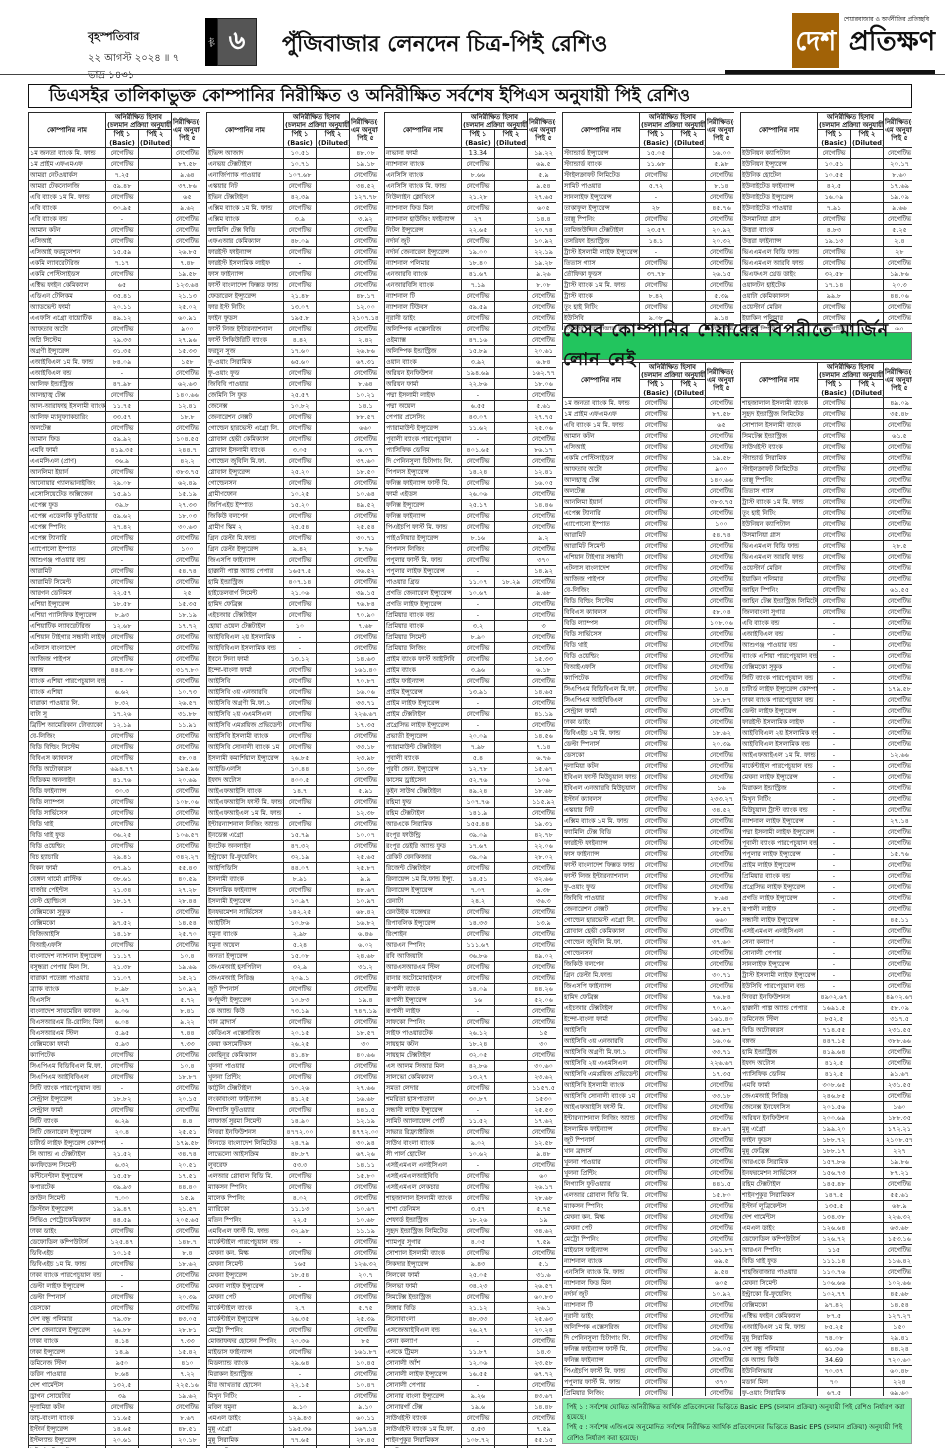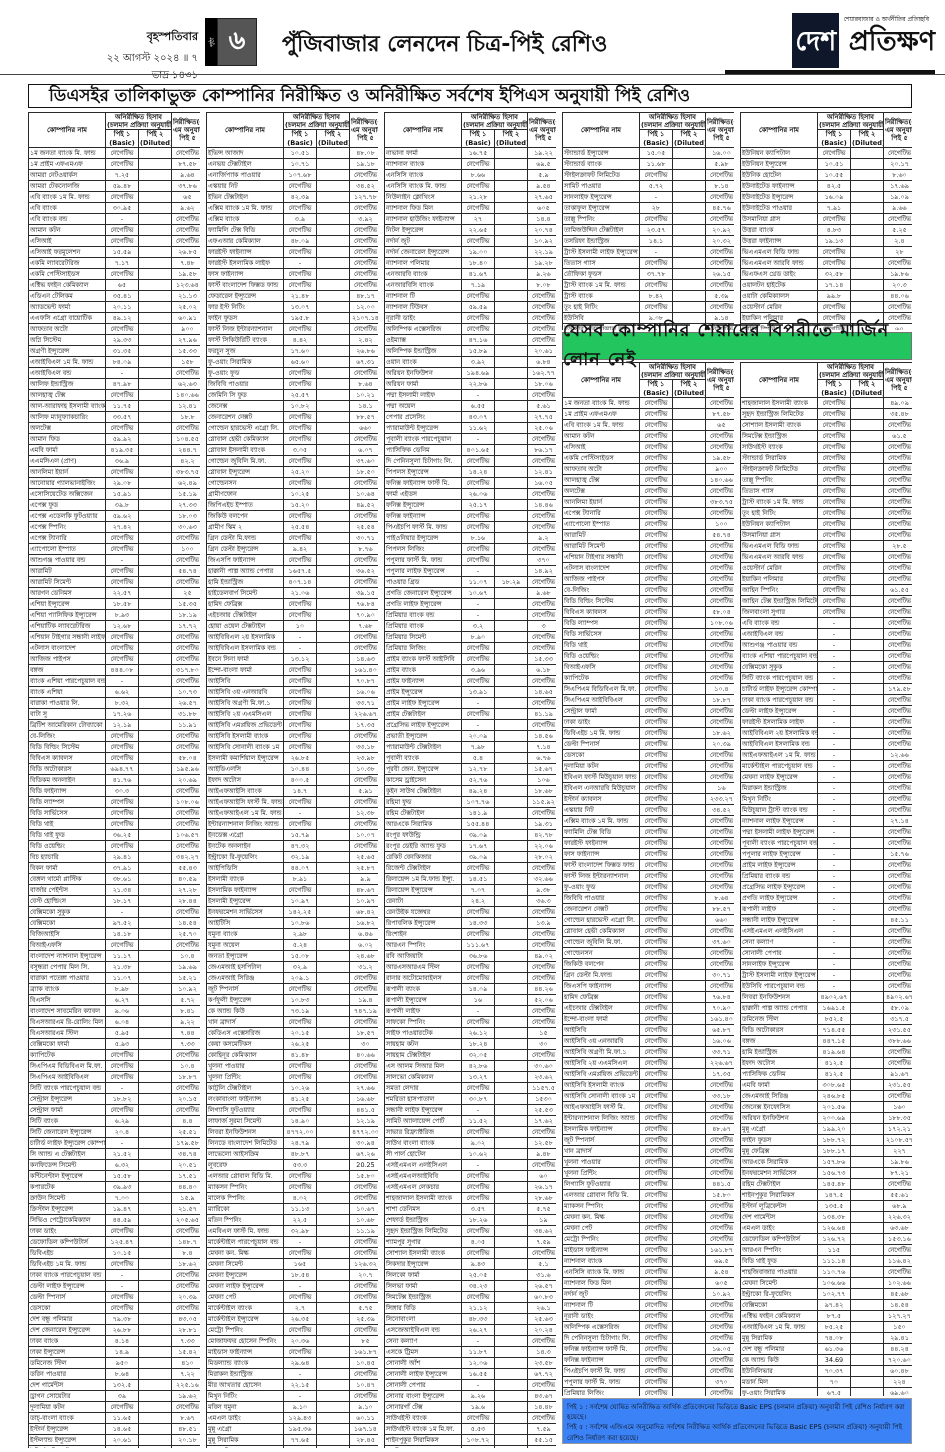--- a/index.html
+++ b/index.html
@@ -1,46 +1,46 @@
 <!DOCTYPE html>
 <html><head>
 <meta charset="utf-8">
 <style>
   html,body{margin:0;padding:0;background:#fff;}
   .page{position:relative;width:945px;height:1452px;background:#fff;overflow:hidden;
         font-family:"DejaVu Sans","Liberation Sans",sans-serif;color:#111;}
   
   .masthead{position:absolute;left:0;top:0;width:945px;height:82px;}
-  .date-block{position:absolute;left:88px;top:28px;width:110px;text-align:right;}
+  .date-block{position:absolute;left:88px;top:28px;width:110px;}
   .day{font-weight:bold;font-size:11px;}
   .date{font-size:10px;margin-top:3px;}
   .page-badge{position:absolute;left:205px;top:18px;width:52px;height:48px;display:flex;}
   .badge-strip{width:12px;background:#000;color:#fff;font-size:6px;display:flex;align-items:center;justify-content:center;writing-mode:vertical-rl;transform:rotate(180deg);}
   .badge-num{flex:1;background:#555;color:#fff;font-size:26px;font-weight:bold;display:flex;align-items:center;justify-content:center;border:1px solid #222;}
   .section-title{position:absolute;left:282px;top:26px;font-size:22px;font-weight:bold;letter-spacing:0;}
   .logo-block{position:absolute;right:10px;top:14px;width:210px;text-align:right;}
   .logo-tagline{font-size:6px;margin-right:6px;}
   .logo{font-size:27px;font-weight:bold;line-height:1;margin-top:2px;}
-  .logo .logo-box{background:#0f172a;color:#fff;padding:12px 3px;}
+  .logo .logo-box{background:#a16207;color:#fff;padding:12px 3px;}
   .mast-rule{position:absolute;left:0;top:74px;width:945px;border-top:1.5px solid #444;}
   .mast-rule2{position:absolute;right:10px;top:70px;width:210px;height:4px;background:#111;}
   
   .headline{position:absolute;left:28px;top:84px;width:884px;height:24px;border:1.5px solid #111;
             font-size:17px;font-weight:bold;display:flex;align-items:center;padding-left:20px;box-sizing:border-box;}
   
   .cols{position:absolute;left:28px;top:112px;width:890px;height:1336px;display:flex;gap:6px;}
   .tcol{width:172px;overflow:hidden;}
   .duo{width:350px;display:flex;flex-direction:column;}
   .duo-top{display:flex;gap:6px;height:218px;}
   .duo-top .tcol{height:218px;}
   .banner{height:26px;background:#22c55e;border:1px solid #737373;display:flex;align-items:center;justify-content:center;
           font-size:17.5px;font-weight:bold;letter-spacing:1px;margin:2px 0;}
   .duo-mid{display:flex;gap:6px;height:1034px;}
   .duo-mid .tcol{height:1034px;}
-  .footnote{height:46px;background:#3b82f6;border:1px solid #999;font-size:6.6px;line-height:1.55;
+  .footnote{height:46px;background:#86efac;border:1px solid #999;font-size:6.6px;line-height:1.55;
             padding:3px 4px;box-sizing:border-box;margin-top:2px;}
   
   table.pe{border-collapse:collapse;width:172px;table-layout:fixed;}
   table.pe th,table.pe td{border:1px solid #2a2a2a;padding:0 1px;overflow:hidden;white-space:nowrap;}
   table.pe th{font-size:6.6px;font-weight:bold;text-align:center;line-height:1.25;}
   table.pe td{font-size:6.4px;line-height:1;height:10px;}
   td.cname{text-align:left;}
   td.cnum{text-align:center;}
   th.h-name{width:74px;font-size:9px;}
   col.c-pe1,col.c-pe2{width:33px;}
@@ -1378,21 +1378,21 @@
             <tr>
               <td class="cname">লাভেলো আইসক্রিম</td>
               <td class="cnum">৪৮.৮৭</td>
               <td class="cnum"></td>
               <td class="cnum">৬৭.২৬</td>
             </tr>
             <tr>
               <td class="cname">লুবরেফ</td>
               <td class="cnum">৫৩.৩</td>
               <td class="cnum"></td>
-              <td class="cnum">20.25</td>
+              <td class="cnum">১৪.১১</td>
             </tr>
             <tr>
               <td class="cname">এলআর গ্লোবাল বিডি মি.</td>
               <td class="cnum">নেগেটিভ</td>
               <td class="cnum"></td>
               <td class="cnum">১৫.৮০</td>
             </tr>
             <tr>
               <td class="cname">ম্যাকসন স্পিনিং</td>
               <td class="cnum">নেগেটিভ</td>
@@ -1561,21 +1561,21 @@
               <th rowspan="2">নিরীক্ষিত(এজি<br>এম অনুযায়ী)<br><b>পিই ৫</b></th>
             </tr>
             <tr>
               <th>পিই ১<br>(Basic)</th>
               <th>পিই ২<br>(Diluted)</th>
             </tr>
           </thead>
           <tbody>
             <tr>
               <td class="cname">নাভানা ফার্মা</td>
-              <td class="cnum">১৬.৭৫</td>
+              <td class="cnum">13.34</td>
               <td class="cnum"></td>
               <td class="cnum">১৯.২২</td>
             </tr>
             <tr>
               <td class="cname">ন্যাশনাল ব্যাংক</td>
               <td class="cnum">নেগেটিভ</td>
               <td class="cnum"></td>
               <td class="cnum">৬৯.৫</td>
             </tr>
             <tr>

